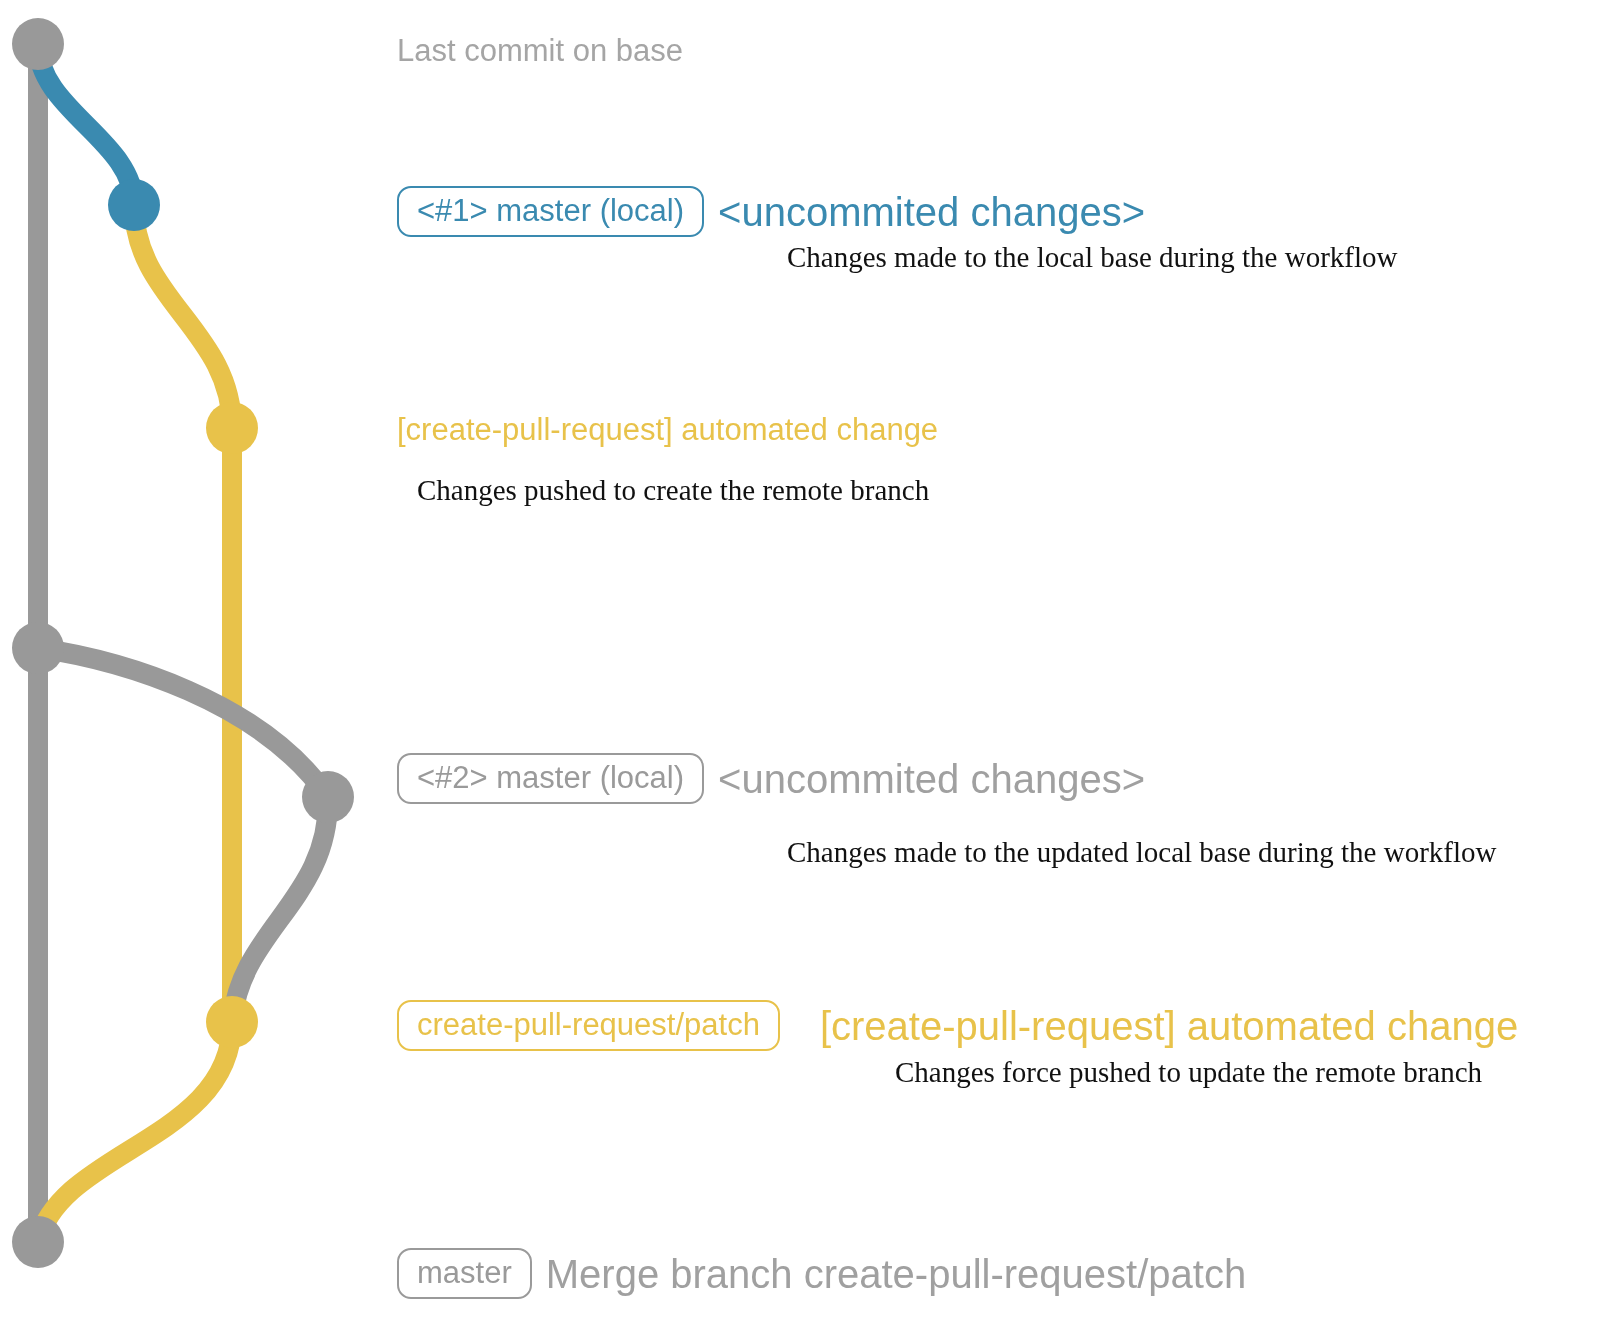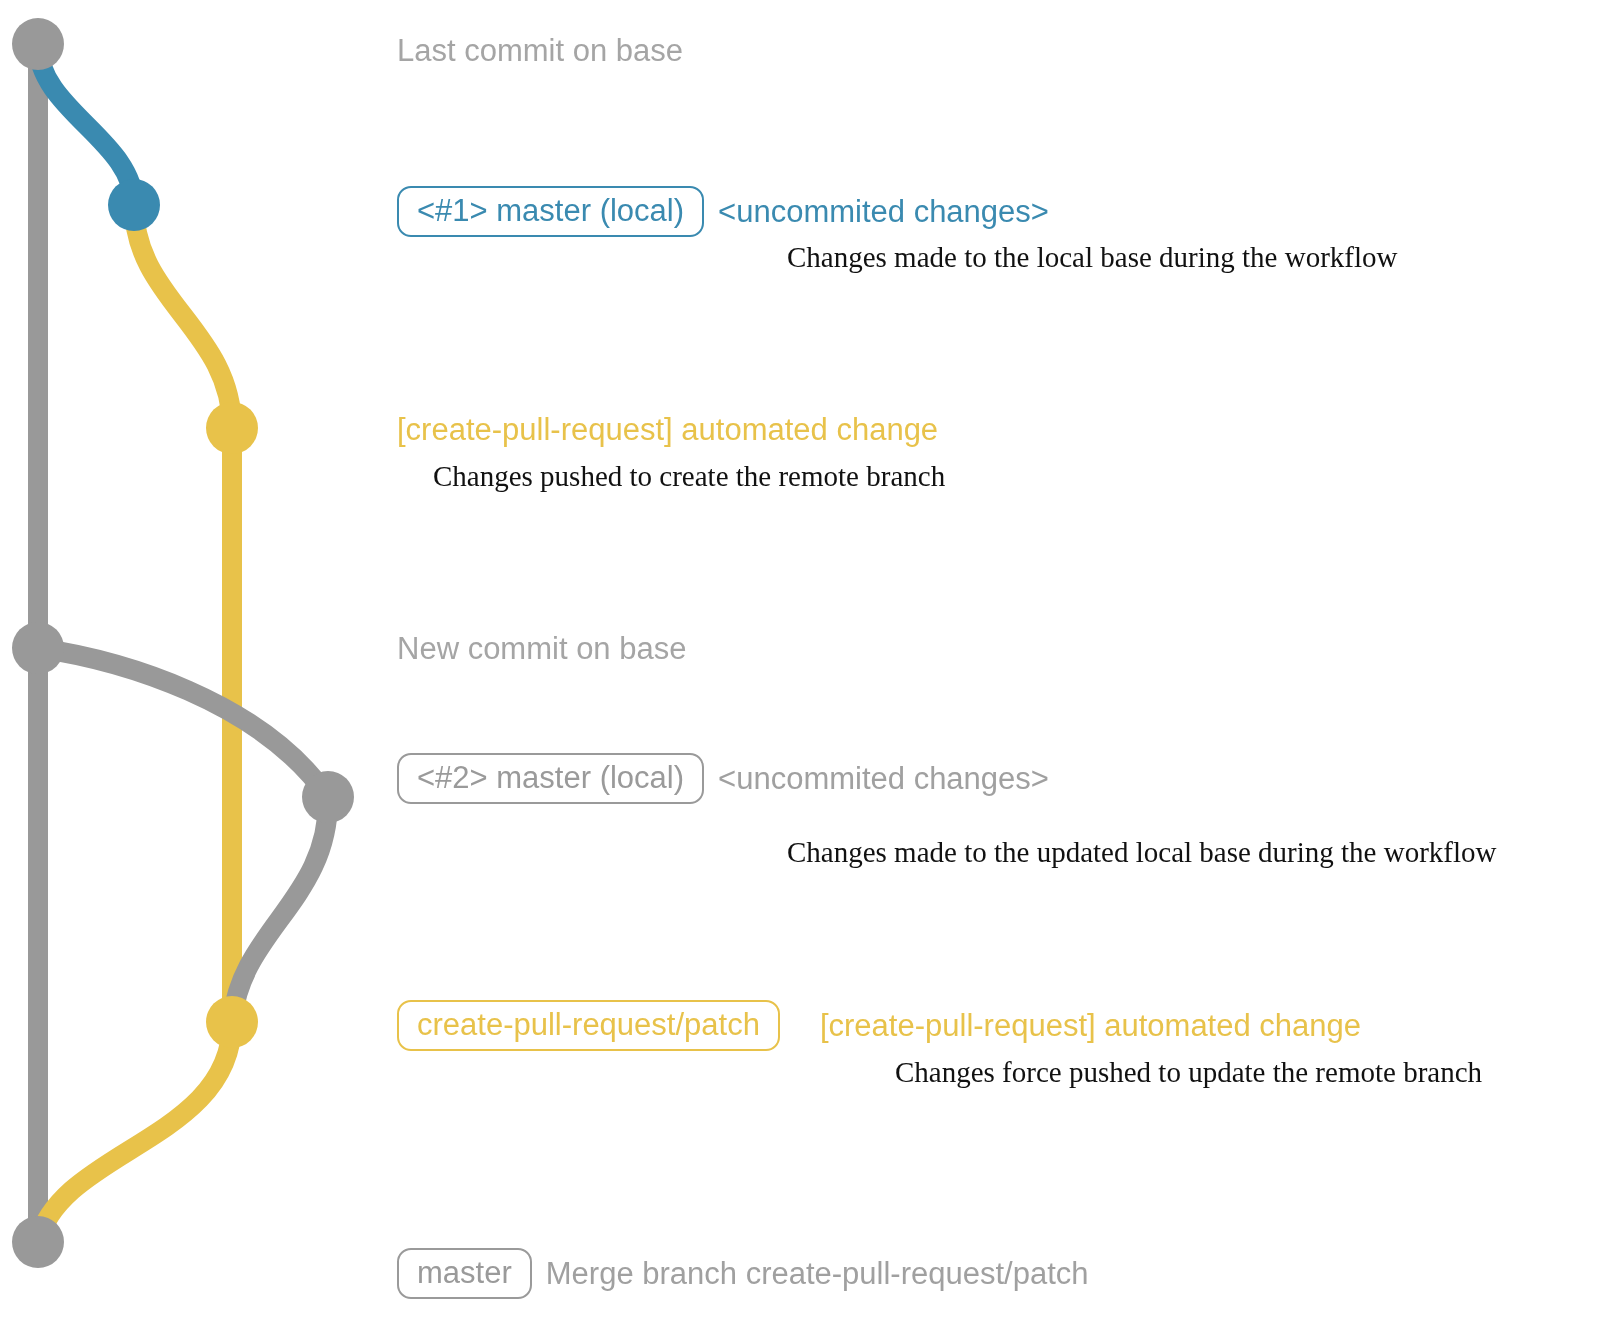--- a/index.html
+++ b/index.html
@@ -44,21 +44,21 @@
     line-height: 1;
     color: #999999;
     background: transparent;
     box-sizing: border-box;
   }
   .pill.blue { border-color: #3a8ab0; color: #3a8ab0; }
   .pill.yellow { border-color: #e8c24a; color: #e8c24a; }
   .pill.gray { border-color: #9a9a9a; color: #9a9a9a; }
 
   .subject {
-    font-size: 31px;
+    font-size: 40px;
     line-height: 1;
     margin-left: 14px;
   }
   .subject.blue { color: #3a8ab0; }
   .subject.yellow { color: #e8c24a; }
   .subject.gray { color: #a0a0a0; }
 
   .plain-label {
     position: absolute;
     font-size: 31px;
@@ -109,23 +109,22 @@
 
   <div class="plain-label" style="left:397px; top:35px;">Last commit on base</div>
 
   <div class="row" style="left:397px; top:186px;">
     <span class="pill blue">&lt;#1&gt; master (local)</span>
     <span class="subject blue">&lt;uncommited changes&gt;</span>
   </div>
   <div class="note" style="left:787px; top:243px;">Changes made to the local base during the workflow</div>
 
   <div class="plain-label yellow" style="left:397px; top:414px;">[create-pull-request] automated change</div>
-  <div class="note" style="left:417px; top:462px;margin-left:16px;">Changes pushed to create the remote branch</div>
+  <div class="note" style="left:417px; top:476px;">Changes pushed to create the remote branch</div>
 
-  <div class="plain-label" style="left:397px; top:633px;">New commit on base</div>
 
   <div class="row" style="left:397px; top:753px;">
     <span class="pill gray">&lt;#2&gt; master (local)</span>
     <span class="subject gray">&lt;uncommited changes&gt;</span>
   </div>
   <div class="note" style="left:787px; top:838px;">Changes made to the updated local base during the workflow</div>
 
   <div class="row" style="left:397px; top:1000px;gap:26px;">
     <span class="pill yellow">create-pull-request/patch</span>
     <span class="subject yellow">[create-pull-request] automated change</span>

